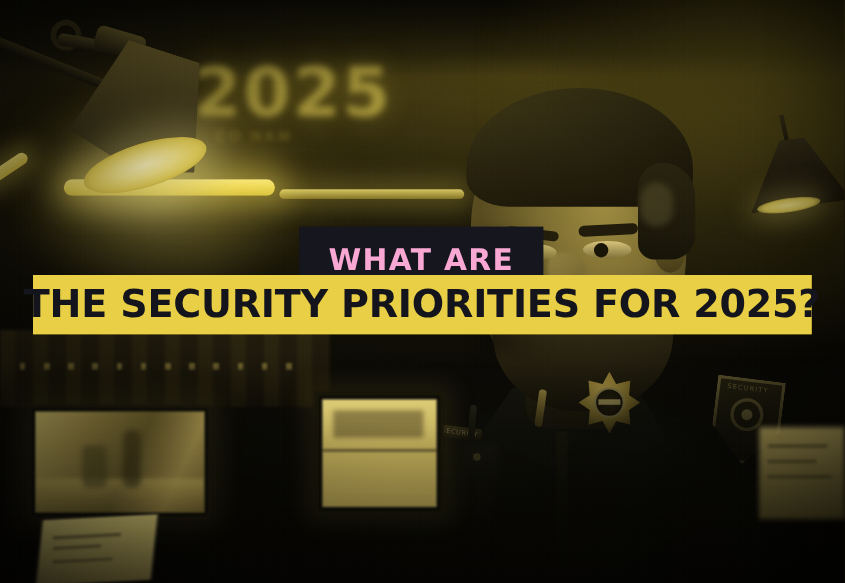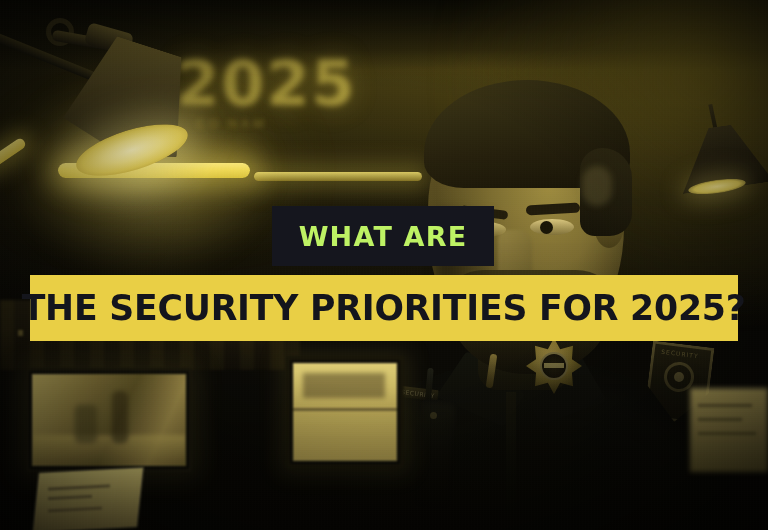--- a/index.html
+++ b/index.html
@@ -437,31 +437,31 @@
 
   
   .kicker-box {
     position:absolute; left:272px; top:206px;
     width:222px; height:60px;
     background:#15161e;
     display:flex; align-items:center; justify-content:center;
     z-index:20;
   }
   .kicker-text {
-    color:#bef264;
+    color:#f9a8d4;
     font-size:27px;
     font-weight:800;
     letter-spacing:1.2px;
     font-family:"DejaVu Sans", sans-serif;
     white-space:nowrap;
   }
 
   .headline-bar {
-    position:absolute; left:30px; top:275px;
-    width:708px; height:66px;
+    position:absolute; left:30px; top:250px;
+    width:708px; height:54px;
     background:#e9cf45;
     display:flex; align-items:center; justify-content:center;
     z-index:21;
   }
   .headline-text {
     color:#14151c;
     font-size:35px;
     font-weight:800;
     letter-spacing:-0.2px;
     font-family:"DejaVu Sans", sans-serif;

